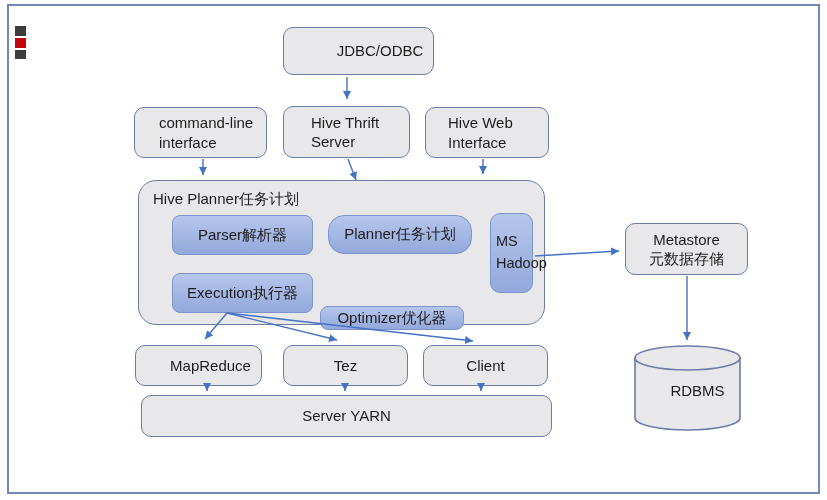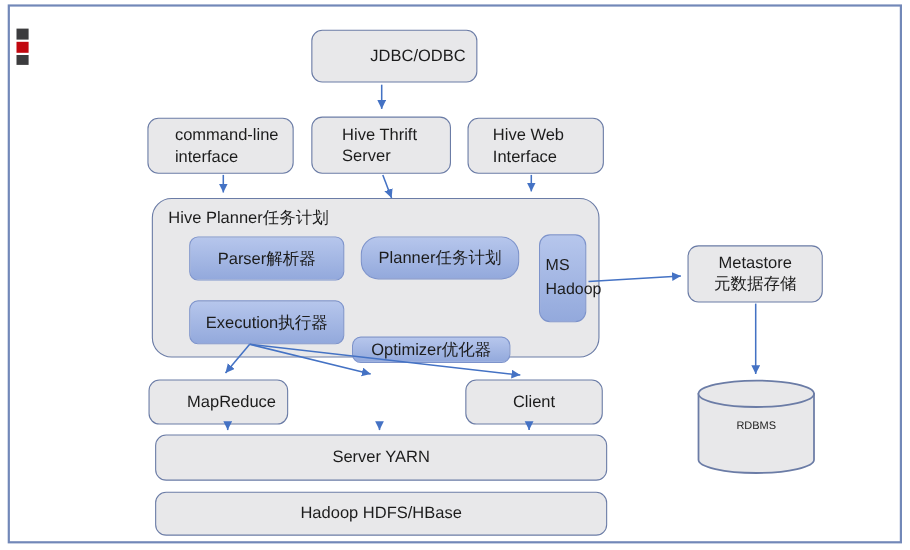--- a/index.html
+++ b/index.html
@@ -52,21 +52,21 @@
   .msclient{left:490px;top:213px;width:43px;height:80px;justify-content:flex-start;padding-left:5px;
             font-size:14.5px;line-height:1.5;white-space:nowrap;overflow:visible;border-radius:10px;}
 
   .metastore{left:625px;top:223px;width:123px;height:52px;text-align:center;}
   .mapreduce{left:135px;top:345px;width:127px;height:41px;padding-left:24px;}
   .tez{left:283px;top:345px;width:125px;height:41px;}
   .spark{left:423px;top:345px;width:125px;height:41px;}
   .yarn{left:141px;top:395px;width:411px;height:42px;}
   .hdfs{left:141px;top:447px;width:411px;height:40px;}
 
-  .rdbms-label{position:absolute;left:635px;top:382px;width:105px;text-align:center;font-size:10px;}
+  .rdbms-label{position:absolute;left:635px;top:382px;width:105px;text-align:center;font-size:15px;padding-left:10px;}
 
   svg.connectors{position:absolute;left:0;top:0;pointer-events:none;}
   .edge{stroke:var(--arrow);stroke-width:1.4;fill:none;}
   .ah{fill:var(--arrow);}
   .cyl{fill:var(--box-fill);stroke:var(--box-border);stroke-width:1.6;}
 </style>
 </head>
 <body>
 
 <div class="canvas">
@@ -128,28 +128,28 @@
   <div class="gbox metastore">
     <span class="lines">
       <span>Metastore</span>
       <span>元数据存储</span>
     </span>
   </div>
 
   <div class="gbox mapreduce">
     <span>MapReduce</span>
   </div>
+  <div class="gbox tez">
+    <span>Tez</span>
+  </div>
   <div class="gbox spark">
     <span>Client</span>
   </div>
   <div class="gbox yarn">
     <span>Server YARN</span>
-  </div>
-  <div class="gbox hdfs">
-    <span>Hadoop HDFS/HBase</span>
   </div>
 
   <svg class="connectors" width="827" height="500" viewBox="0 0 827 500">
     <defs>
       <marker id="ah" markerUnits="userSpaceOnUse" markerWidth="10" markerHeight="10" refX="8" refY="4" orient="auto">
         <path class="ah" d="M0,0 L8,4 L0,8 Z"></path>
       </marker>
     </defs>
 
     <g>

